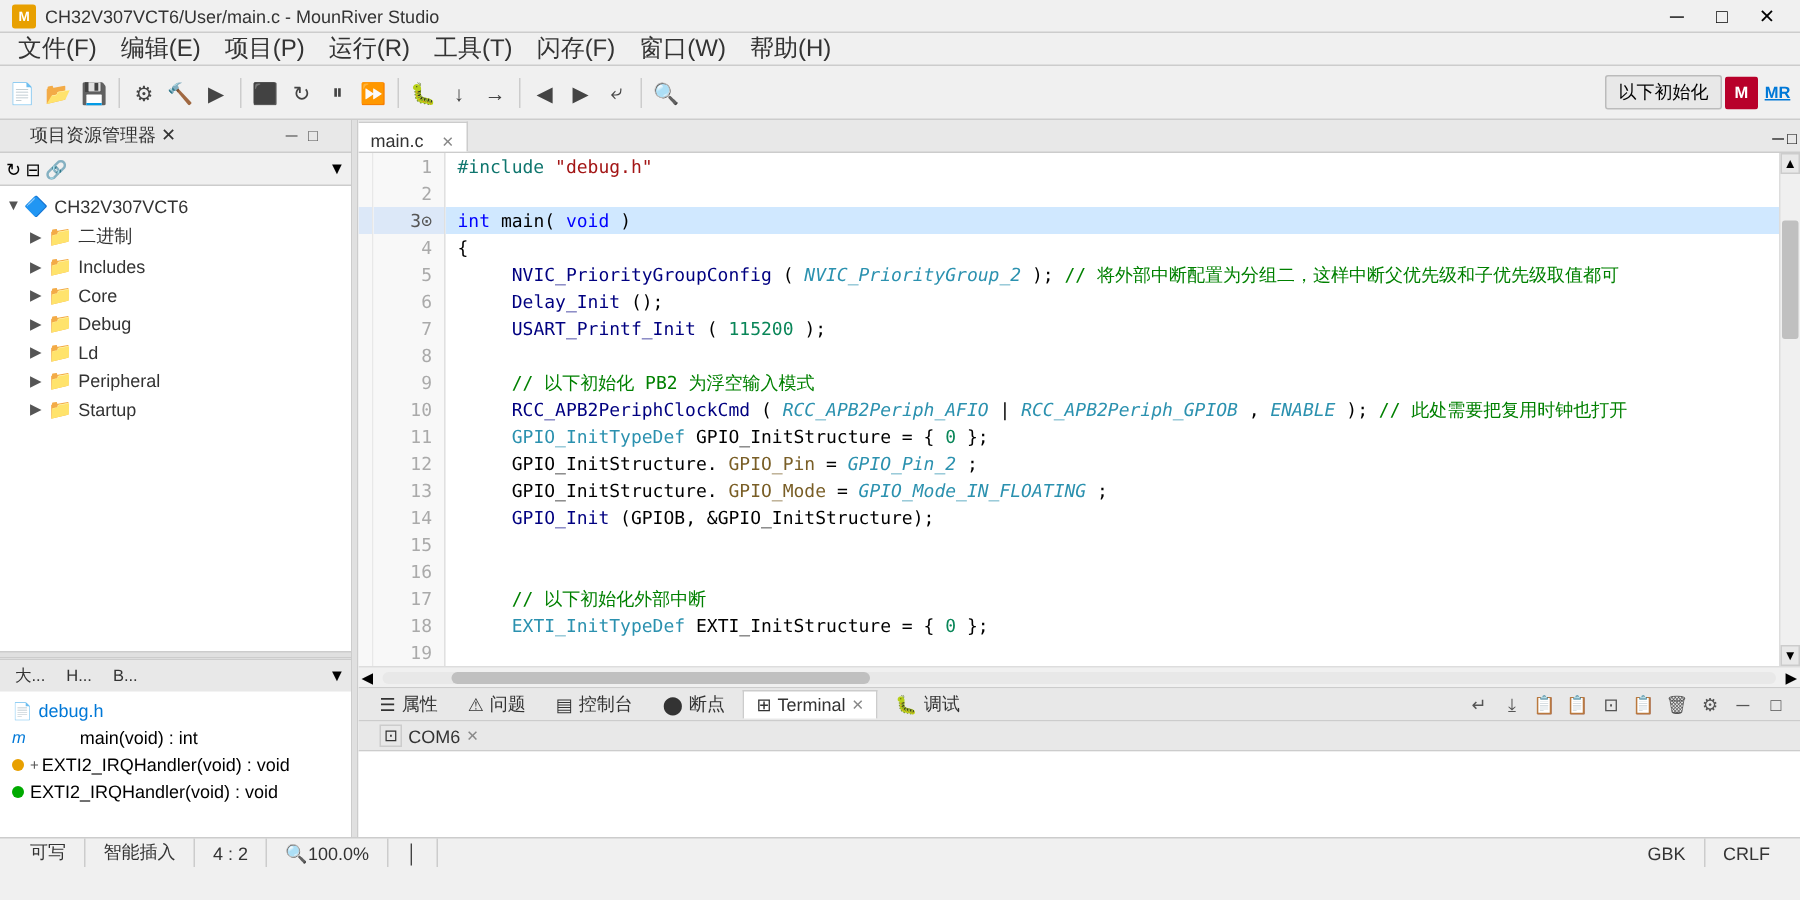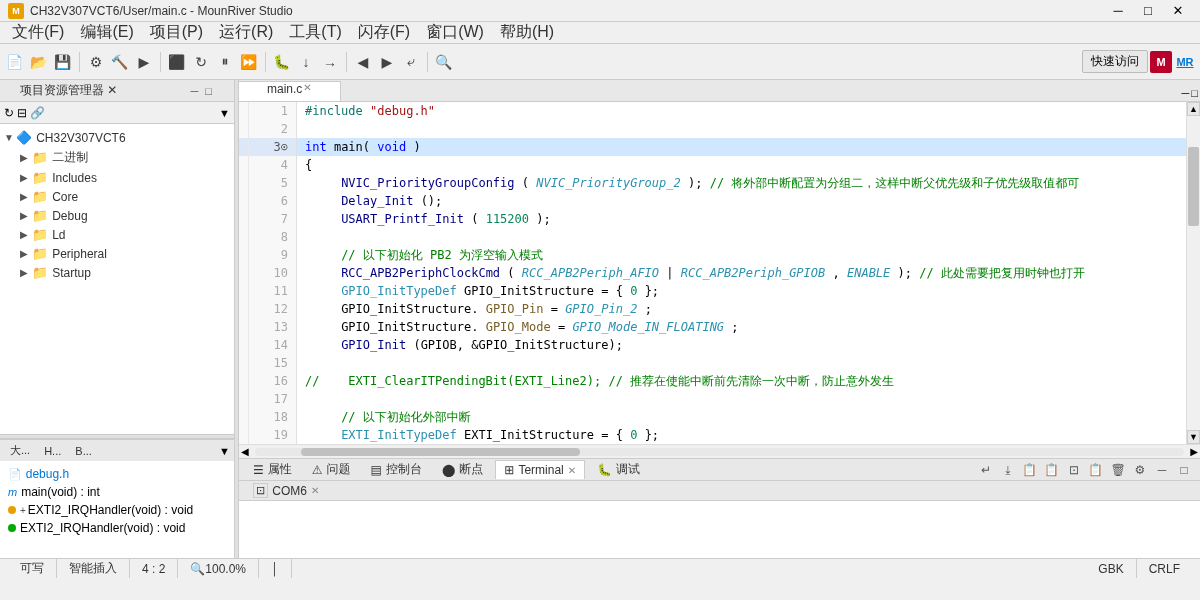--- a/index.html
+++ b/index.html
@@ -51,21 +51,21 @@
     .bottom-left { height: 120px; border-top: 1px solid #ccc; overflow: hidden; }
     .bottom-left-content { padding: 4px; font-size: 12px; }
     .outline-item { display: flex; align-items: center; padding: 2px 4px; cursor: pointer; }
     .outline-dot { width: 8px; height: 8px; border-radius: 50%; margin-right: 6px; }
     .dot-green { background: #00aa00; }
     .dot-yellow { background: #e8a000; }
 
     
     .editor-area { flex: 1; display: flex; flex-direction: column; background: #fff; overflow: hidden; }
     .editor-tab-bar { height: 22px; background: #e8e8e8; border-bottom: 1px solid #ccc; display: flex; align-items: flex-end; padding: 0; }
-    .editor-tab { height: 20px; padding: 0 28px; display: flex; align-items: flex-start; gap: 1px; cursor: pointer; font-size: 12px; border-right: 1px solid #ccc; background: #fff; border-top: 1px solid #ccc; }
+    .editor-tab { height: 20px; padding: 0 8px; display: flex; align-items: flex-end; gap: 12px; cursor: pointer; font-size: 12px; border-right: 1px solid #ccc; background: #fff; border-top: 1px solid #ccc; }
     .editor-tab.active { background: #fff; }
     .editor-tab-close { font-size: 10px; color: #888; cursor: pointer; }
     .editor-tab-label { font-size: 12px; color: #333; }
 
     
     .code-editor { flex: 1; display: flex; overflow: hidden; position: relative; }
     .line-numbers { width: 48px; min-width: 48px; background: #f8f8f8; border-right: 1px solid #e0e0e0; padding: 0; overflow: hidden; user-select: none; }
     .line-number { height: 18px; line-height: 18px; text-align: right; padding-right: 8px; font-size: 12px; color: #aaa; font-family: Consolas, monospace; }
     .line-number.active { background: #dce8f8; color: #555; }
     .code-content { flex: 1; overflow: auto; padding: 0; }
@@ -160,21 +160,21 @@
   <div class="toolbar-separator"></div>
   <div class="toolbar-btn">🐛</div>
   <div class="toolbar-btn">↓</div>
   <div class="toolbar-btn">→</div>
   <div class="toolbar-separator"></div>
   <div class="toolbar-btn">◀</div>
   <div class="toolbar-btn">▶</div>
   <div class="toolbar-btn">⤶</div>
   <div class="toolbar-separator"></div>
   <div class="toolbar-btn">🔍</div>
-  <button class="quick-access">快速访问</button>
+  <button class="quick-access">以下初始化</button>
   <div class="toolbar-btn" style="background:#b8002a;color:white;border-radius:2px;font-size:11px;font-weight:bold;">M</div>
   <div class="toolbar-btn" style="color:#0078d7;font-weight:bold;font-size:11px;text-decoration:underline;">MR</div>
 </div>
 
 <div class="main-layout">
 
   <div class="left-panel">
     <div class="panel-header">
       <span class="panel-title">项目资源管理器 ✕</span>
       <div class="panel-controls">
@@ -254,21 +254,21 @@
       </div>
       <div class="bottom-left-content">
 
         <div class="outline-item">
           <span style="margin-right:4px;font-size:11px;color:#888;">📄</span>
           <span style="font-size:12px;color:#0078d7;">debug.h</span>
         </div>
 
         <div class="outline-item">
           <span style="margin-right:4px;font-size:11px;font-style:italic;color:#0078d7;">m</span>
-          <span style="font-size:12px;">main(void) : int</span>
+          <span style="font-size:12px;margin-left:32px;">main(void) : int</span>
         </div>
 
         <div class="outline-item">
           <span class="outline-dot dot-yellow" style="margin-right:4px;"></span>
           <span style="font-size:10px;color:#555;margin-right:2px;">+</span>
           <span style="font-size:12px;">EXTI2_IRQHandler(void) : void</span>
         </div>
 
         <div class="outline-item">
           <span class="outline-dot dot-green" style="margin-right:4px;"></span>
@@ -417,23 +417,20 @@
           <span class="plain"> = </span>
           <span class="const-val" style="font-style:italic;">GPIO_Mode_IN_FLOATING</span>
           <span class="plain">;</span>
         </div>
         <div class="code-line">
           <span class="plain">&nbsp;&nbsp;&nbsp;&nbsp;</span>
           <span class="fn">GPIO_Init</span>
           <span class="plain">(GPIOB, &amp;GPIO_InitStructure);</span>
         </div>
         <div class="code-line">&nbsp;</div>
-        <div class="code-line">
-          <span class="comment">//&nbsp;&nbsp;&nbsp;&nbsp;EXTI_ClearITPendingBit(EXTI_Line2); // 推荐在使能中断前先清除一次中断，防止意外发生</span>
-        </div>
         <div class="code-line">&nbsp;</div>
         <div class="code-line">
           <span class="plain">&nbsp;&nbsp;&nbsp;&nbsp;</span>
           <span class="comment">// 以下初始化外部中断</span>
         </div>
         <div class="code-line">
           <span class="plain">&nbsp;&nbsp;&nbsp;&nbsp;</span>
           <span class="type">EXTI_InitTypeDef</span>
           <span class="plain"> EXTI_InitStructure = {</span>
           <span class="num">0</span>

